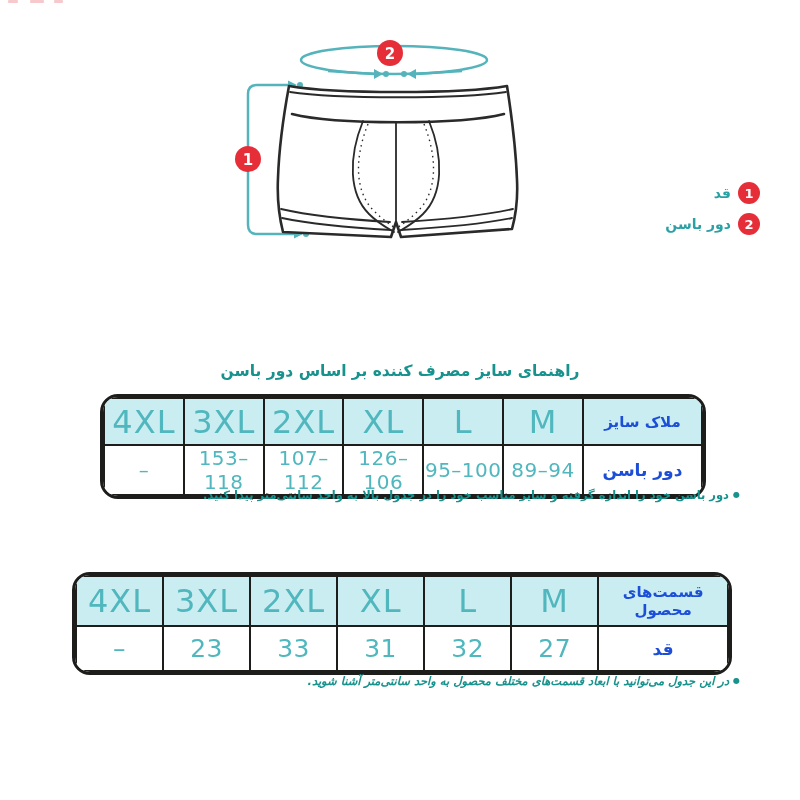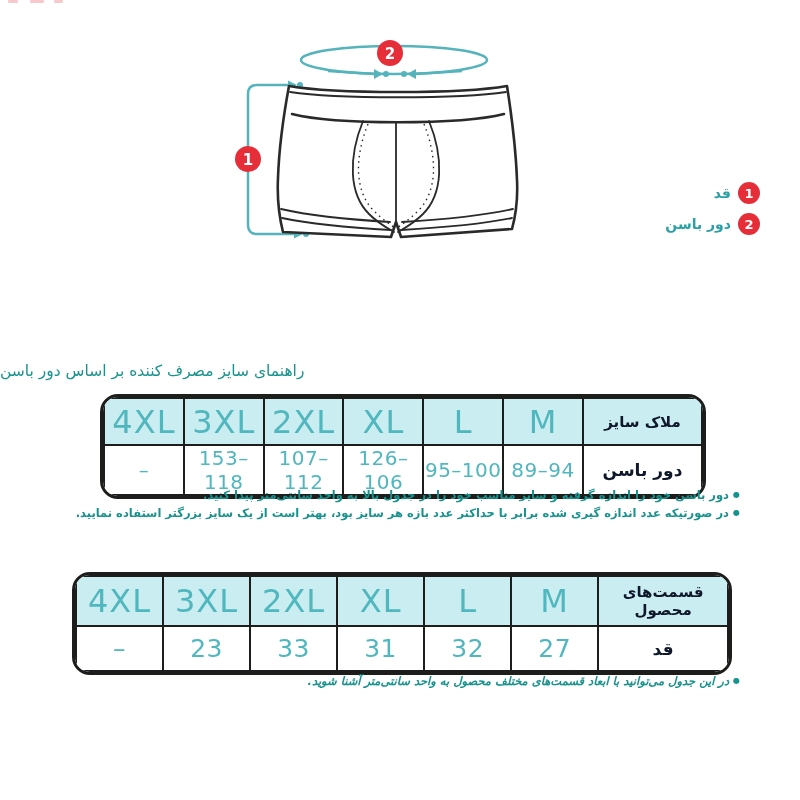--- a/index.html
+++ b/index.html
@@ -17,36 +17,36 @@
   .legend-label{color:#2ba0a5;font-weight:bold;font-size:14px;line-height:22px;}
 
   
   .crop-marks{position:absolute;left:8px;top:0;width:70px;height:4px;opacity:.25;}
   .crop-marks i{position:absolute;top:0;height:3px;background:#e62e39;border-radius:1px;}
   .crop-marks i:nth-child(1){left:0;width:10px;}
   .crop-marks i:nth-child(2){left:22px;width:14px;}
   .crop-marks i:nth-child(3){left:46px;width:9px;}
 
   
-  .sec-title{position:absolute;left:0;width:800px;text-align:left;
-      color:#18928c;font-weight:normal;font-size:15.5px;direction:rtl;}
+  .sec-title{position:absolute;left:0;width:800px;text-align:center;
+      color:#18928c;font-weight:bold;font-size:15.5px;direction:rtl;}
   .sec-title.t1{top:362px;}
   .sec-title.t2{top:548px;}
 
   
   .tbl-wrap{position:absolute;border:3px solid #1d1d1b;border-radius:18px;overflow:hidden;background:#fff;}
   .tbl-wrap.w1{left:100px;top:394px;width:600px;}
   .tbl-wrap.w2{left:72px;top:572px;width:654px;}
   table.size-tbl{border-collapse:collapse;width:100%;table-layout:fixed;}
   .size-tbl td{border:2px solid #1d1d1b;text-align:center;vertical-align:middle;padding:0;}
   .size-tbl .hdr td{background:#c9edf1;height:45px;color:#4fb7bd;font-size:32px;letter-spacing:1px;}
   .size-tbl .val td{background:#ffffff;height:37px;color:#4fb7bd;font-size:20px;letter-spacing:.5px;}
   .w2 .size-tbl .hdr td{height:48px;}
   .w2 .size-tbl .val td{height:43px;font-size:25px;}
-  .size-tbl td.fa{direction:rtl;font-weight:bold;color:#0f172a;font-size:15px;letter-spacing:0;}
+  .size-tbl td.fa{direction:rtl;font-weight:bold;color:#1d4ed8;font-size:15px;letter-spacing:0;}
   .size-tbl .val td.fa{font-size:17px;}
   .size-tbl col.c-size{width:13.35%;}
   .size-tbl col.c-label{width:19.9%;}
 
   
   .notes{position:absolute;right:60px;direction:rtl;text-align:right;
       color:#18928c;font-weight:bold;font-size:11.5px;line-height:18px;}
   .notes.n1{top:486px;left:12px;}
   .notes.n2{top:672px;left:140px;font-style:italic;}
   .note-line{white-space:nowrap;}
@@ -174,23 +174,20 @@
         <td class="fa">دور باسن</td>
       </tr>
     </tbody>
       </table>
   </div>
 
   <div class="notes n1">
     <div class="note-line">
       <span class="bullet">●</span><span>دور باسن خود را اندازه گرفته و سایز مناسب خود را در جدول بالا به واحد سانتی‌متر پیدا کنید.</span>
     </div>
-    <div class="note-line">
-      <span class="bullet">●</span><span>در صورتیکه عدد اندازه گیری شده برابر با حداکثر عدد بازه هر سایز بود، بهتر است از یک سایز بزرگتر استفاده نمایید.</span>
-    </div>
   </div>
 
 
   <div class="tbl-wrap w2">
     <table class="size-tbl">
       <colgroup>
         <col class="c-size">
           <col class="c-size">
           <col class="c-size">
         <col class="c-size">

